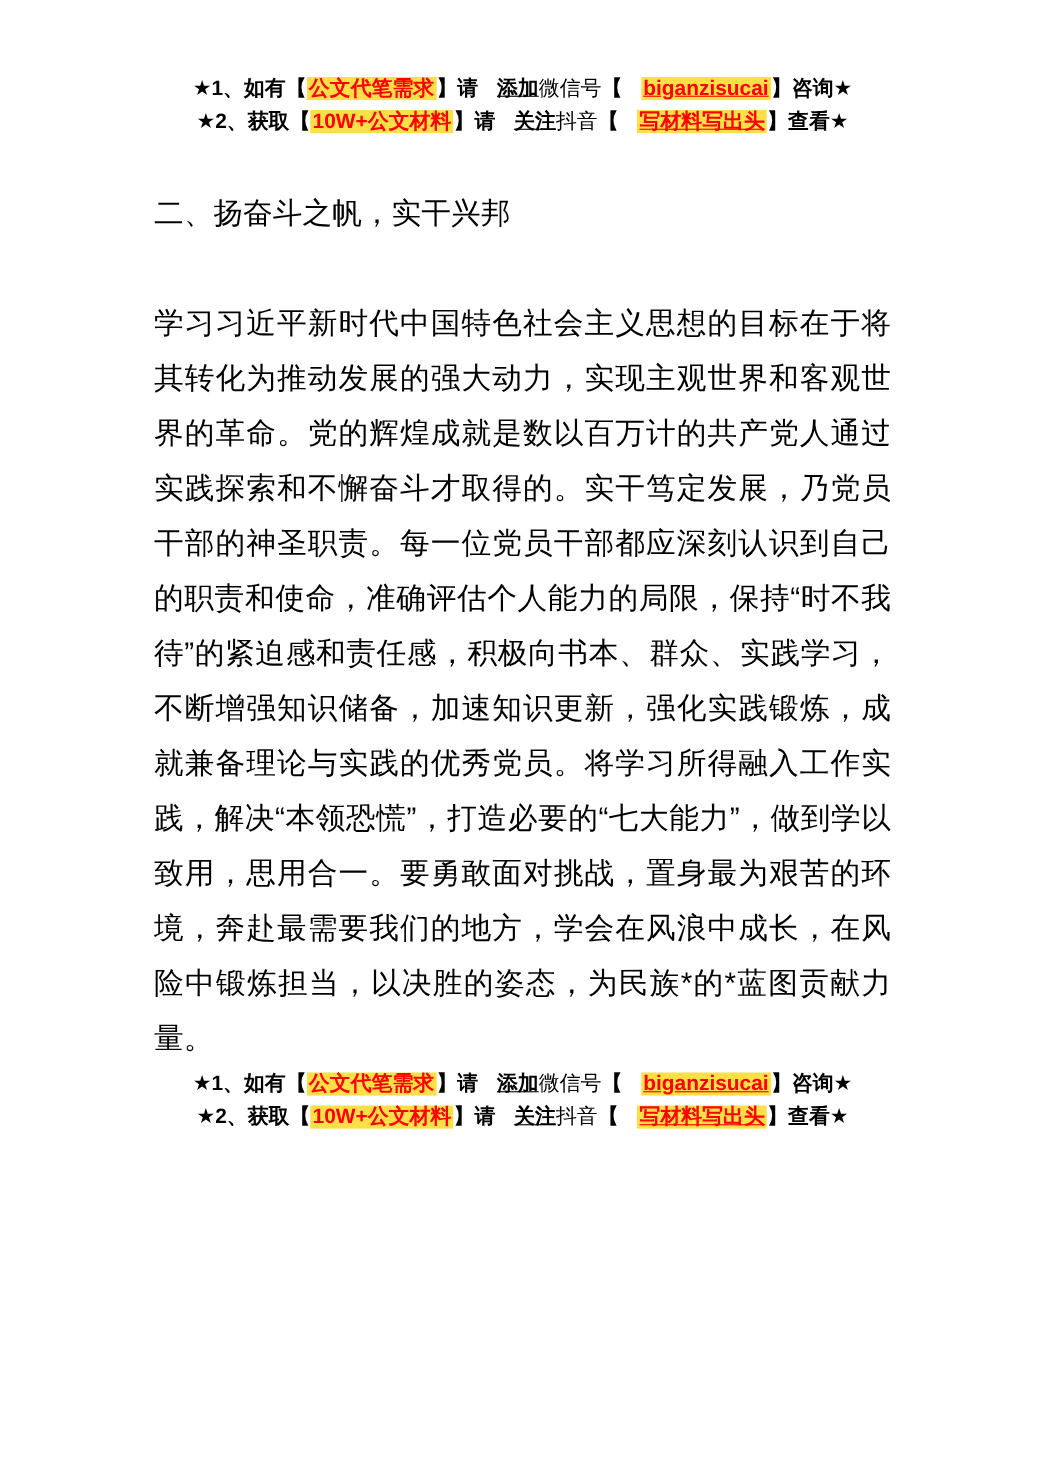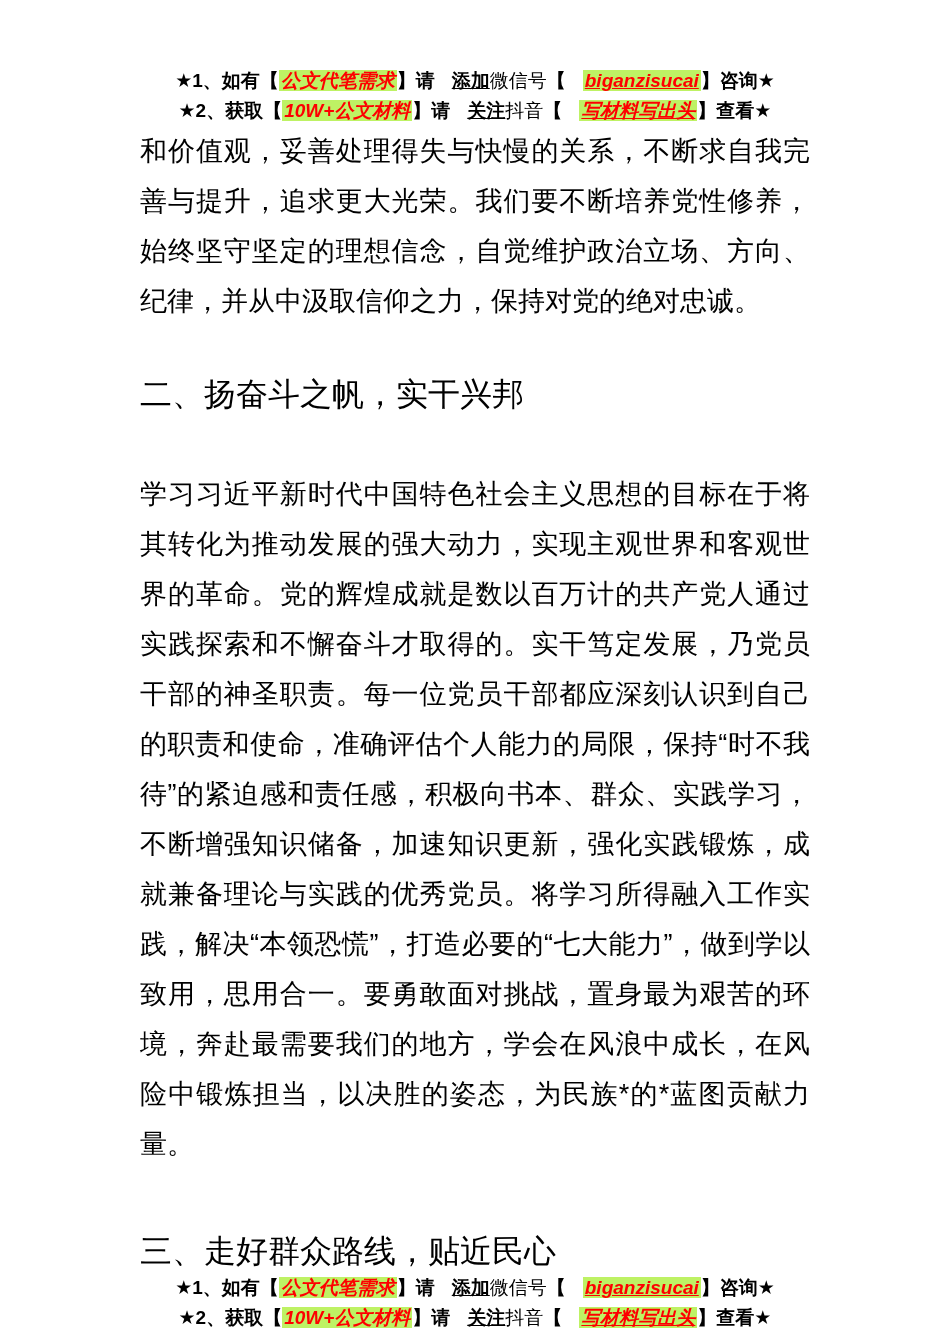--- a/index.html
+++ b/index.html
@@ -19,38 +19,37 @@
   }
   
   .promo {
     text-align: center;
     font-size: 19px;
     line-height: 30px;
     font-weight: bold;
     white-space: nowrap;
   }
   .promo .hl {
-    background: #bef264;
+    background: #fde047;
     color: #fe0000;
     padding: 0 2px;
-    font-style: italic;
   }
   .promo .u { text-decoration: underline; margin-left: 17px; }
   .promo .plain { font-weight: normal; margin-top: 35px; }
   
   .body-text {
     font-size: 27px;
     line-height: 50px;
     text-align: justify;
     text-justify: inter-ideograph;
     font-weight: 400;
   }
   .para-1 { margin-top: 0; }
   .heading {
-    font-size: 32px;
+    font-size: 27px;
     line-height: 40px;
     font-weight: 400;
   }
   .heading-2 { margin-top: 48px; }
   .para-2 { margin-top: 55px; }
   .heading-3 { margin-top: 62px; }
   .promo-bottom { margin-top: 2px; }
 </style>
 </head>
 <body>
@@ -59,27 +58,25 @@
 
   <div class="promo promo-top">
     <div class="promo-line">
       <span>★1、如有【</span><span class="hl">公文代笔需求</span><span>】请</span><span class="u">添加</span><span class="plain">微信号</span><span>【</span><span class="hl u">biganzisucai</span><span>】咨询★</span>
     </div>
     <div class="promo-line">
       <span>★2、获取【</span><span class="hl">10W+公文材料</span><span>】请</span><span class="u">关注</span><span class="plain">抖音</span><span>【</span><span class="hl u">写材料写出头</span><span>】查看★</span>
     </div>
   </div>
 
-  <p class="body-text para-1">和价值观，妥善处理得失与快慢的关系，不断求自我完善与提升，追求更大光荣。我们要不断培养党性修养，始终坚守坚定的理想信念，自觉维护政治立场、方向、纪律，并从中汲取信仰之力，保持对党的绝对忠诚。</p>
 
   <h2 class="heading heading-2">二、扬奋斗之帆，实干兴邦</h2>
 
   <p class="body-text para-2">学习习近平新时代中国特色社会主义思想的目标在于将其转化为推动发展的强大动力，实现主观世界和客观世界的革命。党的辉煌成就是数以百万计的共产党人通过实践探索和不懈奋斗才取得的。实干笃定发展，乃党员干部的神圣职责。每一位党员干部都应深刻认识到自己的职责和使命，准确评估个人能力的局限，保持“时不我待”的紧迫感和责任感，积极向书本、群众、实践学习，不断增强知识储备，加速知识更新，强化实践锻炼，成就兼备理论与实践的优秀党员。将学习所得融入工作实践，解决“本领恐慌”，打造必要的“七大能力”，做到学以致用，思用合一。要勇敢面对挑战，置身最为艰苦的环境，奔赴最需要我们的地方，学会在风浪中成长，在风险中锻炼担当，以决胜的姿态，为民族*的*蓝图贡献力量。</p>
 
-  <h2 class="heading heading-3">三、走好群众路线，贴近民心</h2>
 
   <div class="promo promo-bottom">
     <div class="promo-line">
       <span>★1、如有【</span><span class="hl">公文代笔需求</span><span>】请</span><span class="u">添加</span><span class="plain">微信号</span><span>【</span><span class="hl u">biganzisucai</span><span>】咨询★</span>
     </div>
     <div class="promo-line">
       <span>★2、获取【</span><span class="hl">10W+公文材料</span><span>】请</span><span class="u">关注</span><span class="plain">抖音</span><span>【</span><span class="hl u">写材料写出头</span><span>】查看★</span>
     </div>
   </div>
 

